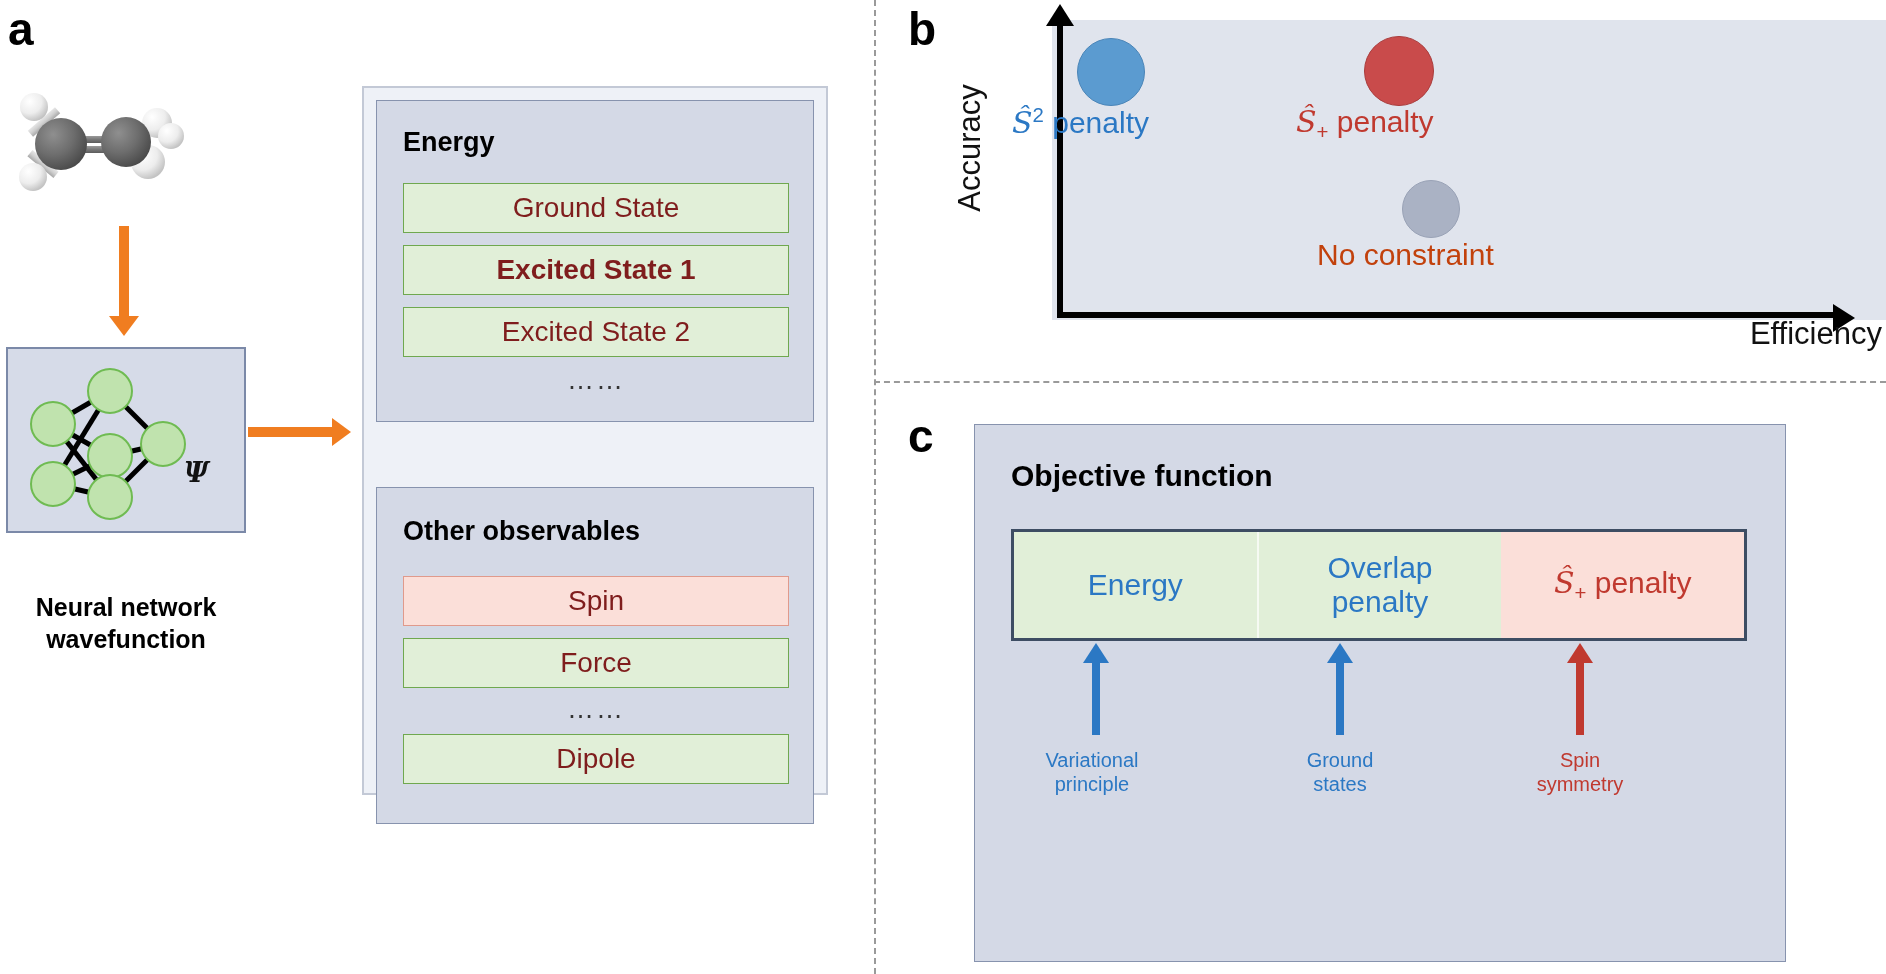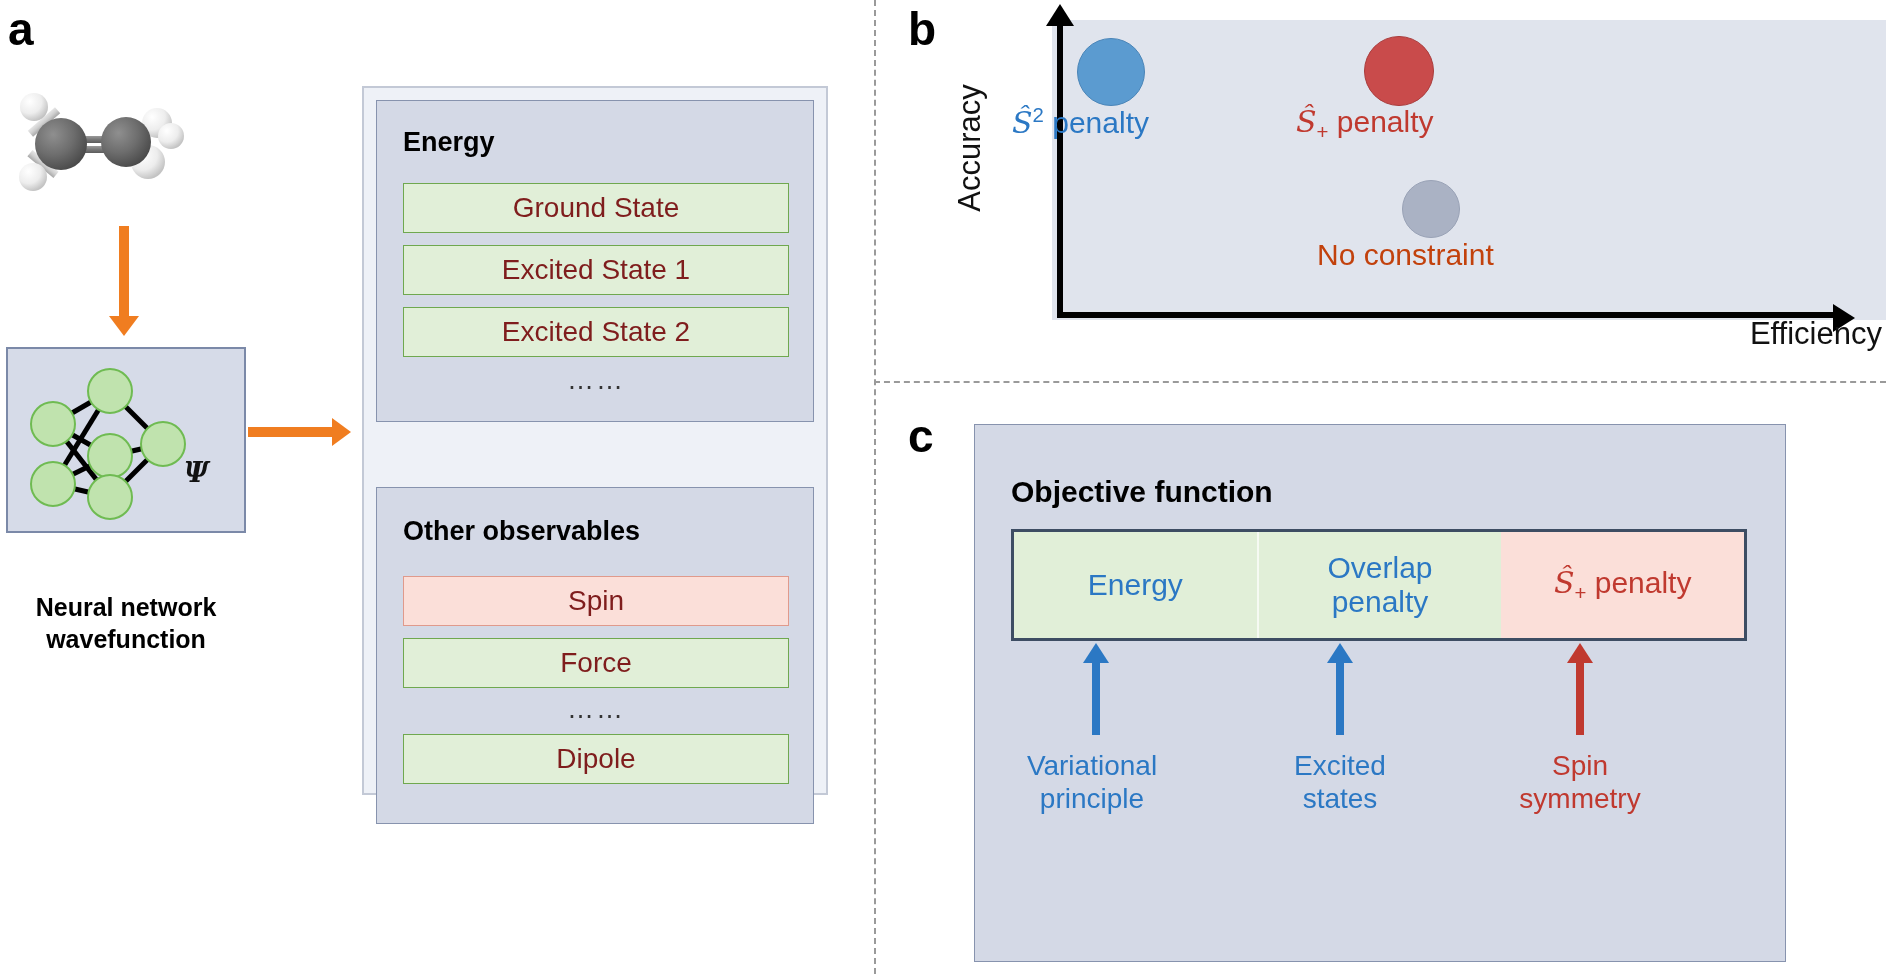--- a/index.html
+++ b/index.html
@@ -75,32 +75,32 @@
   .b-lbl{position:absolute;font-size:30px;white-space:nowrap;}
   .hat{position:relative;font-style:italic;font-family:"DejaVu Serif",serif;}
   .sup{font-size:0.68em;vertical-align:super;}
   .sub{font-size:0.68em;vertical-align:sub;}
 
   
   #panel-c{position:absolute;left:874px;top:381px;width:1012px;height:593px;}
   #letter-c{left:34px;top:32px;}
   #c-box{position:absolute;left:100px;top:43px;width:812px;height:538px;
        background:#d4d9e6;border:1.6px solid #8793ae;box-sizing:border-box;}
-  #c-title{position:absolute;left:36px;top:50px;font-weight:bold;font-size:30px;color:#000;}
+  #c-title{position:absolute;left:36px;top:34px;font-weight:bold;font-size:30px;color:#000;}
   #c-row{position:absolute;left:36px;top:104px;width:736px;height:112px;
        border:3px solid #3d4d63;box-sizing:border-box;display:flex;}
   .c-cell{flex:1;display:flex;align-items:center;justify-content:center;
        text-align:center;font-size:30px;line-height:1.12;padding:0 6px;box-sizing:border-box;}
   .c-cell.green{background:#e1efd8;color:#2b78c4;}
   .c-cell.green + .c-cell.green{border-left:2px solid #f6faf3;}
   .c-cell.red{background:#fbdfd9;color:#c0392f;}
   .c-arrow{position:absolute;width:8px;}
   .c-arrow-head{position:absolute;width:0;height:0;
        border-left:13px solid transparent;border-right:13px solid transparent;}
-  .c-foot{position:absolute;text-align:center;font-size:28px;line-height:1.18;white-space:pre-line;}
+  .c-foot{position:absolute;text-align:center;font-size:20px;line-height:1.18;white-space:pre-line;}
 </style>
 </head>
 <body>
 
 <div id="panel-a">
 
   <div class="panel-letter" id="letter-a">a</div>
 
   <div id="molecule">
     <svg width="240" height="140" viewBox="0 0 240 140">
@@ -179,21 +179,21 @@
 wavefunction</div>
 
   <div class="or-arrow-v" style="left:248px;top:427px;width:86px;height:10px;"></div>
   <div class="or-arrow-head-r" style="left:332px;top:418px;"></div>
 
   <div id="results-frame">
 
     <div class="sub-box" id="energy-box">
       <div class="sub-title" style="top:26px;">Energy</div>
       <div class="item green" style="top:82px;">Ground State</div>
-      <div class="item green" style="top:144px;">Excited State 1</div>
+      <div class="item green" style="top:144px;font-weight:bold;">Excited State 1</div>
       <div class="item green" style="top:206px;">Excited State 2</div>
       <div class="dots" style="top:264px;">……</div>
     </div>
 
     <div class="sub-box" id="obs-box">
       <div class="sub-title" style="top:28px;">Other observables</div>
       <div class="item red" style="top:88px;">Spin</div>
       <div class="item green" style="top:150px;">Force</div>
       <div class="dots" style="top:206px;">……</div>
       <div class="item green" style="top:246px;">Dipole</div>
@@ -252,18 +252,18 @@
     <div class="c-arrow-head" style="left:108px;top:218px;border-bottom:20px solid #2b78c4;"></div>
 
     <div class="c-arrow" style="left:361px;top:236px;height:74px;background:#2b78c4;"></div>
     <div class="c-arrow-head" style="left:352px;top:218px;border-bottom:20px solid #2b78c4;"></div>
 
     <div class="c-arrow" style="left:601px;top:236px;height:74px;background:#c0392f;"></div>
     <div class="c-arrow-head" style="left:592px;top:218px;border-bottom:20px solid #c0392f;"></div>
 
     <div class="c-foot" style="left:21px;top:324px;width:192px;color:#2b78c4;">Variational
 principle</div>
-    <div class="c-foot" style="left:269px;top:324px;width:192px;color:#2b78c4;">Excited
+    <div class="c-foot" style="left:269px;top:324px;width:192px;color:#2b78c4;">Ground
 states</div>
     <div class="c-foot" style="left:509px;top:324px;width:192px;color:#c0392f;">Spin
 symmetry</div>
   </div>
 </div>
 
 </body></html>

